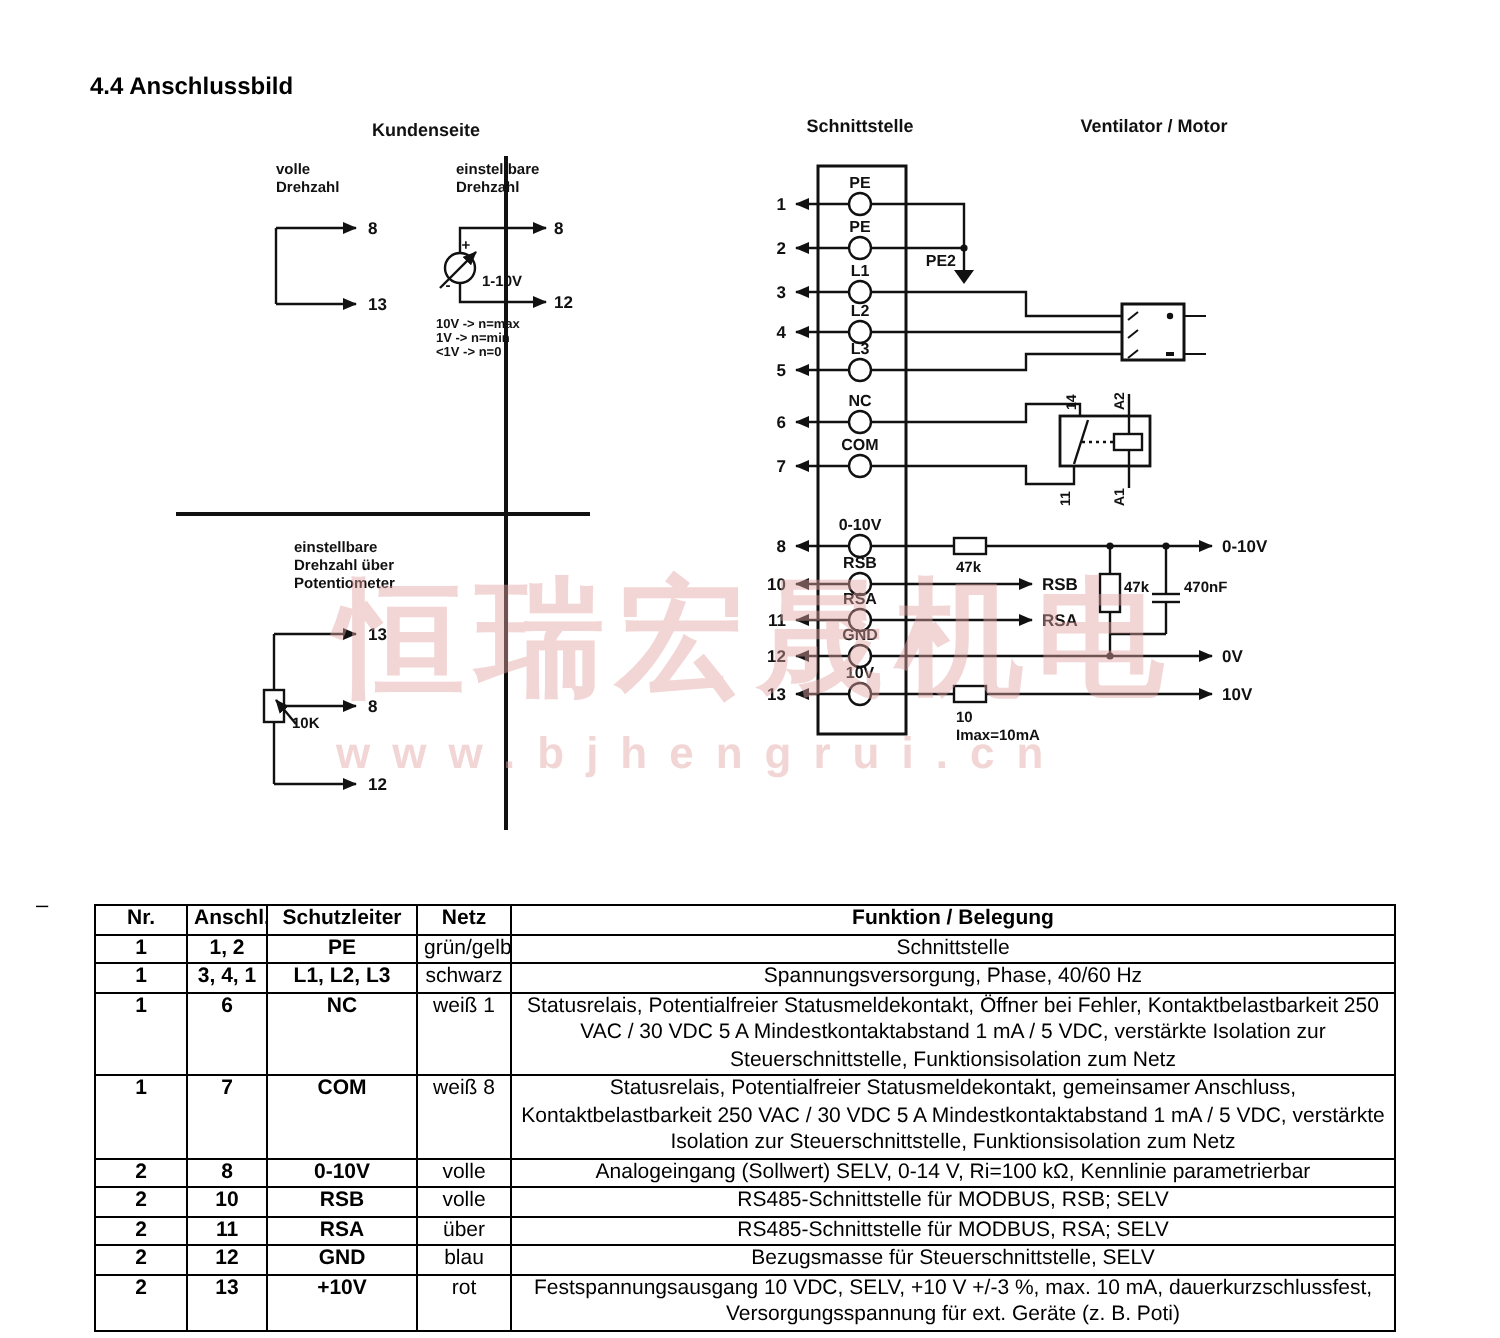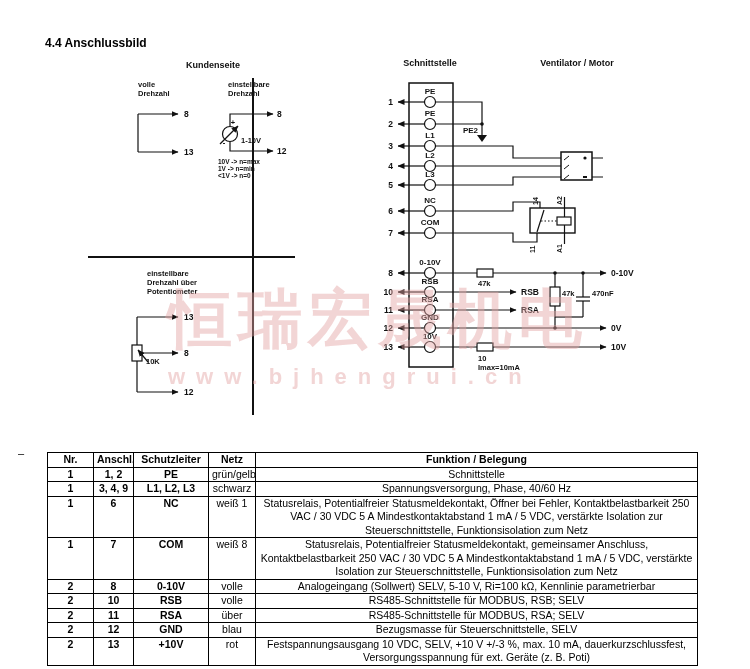--- a/index.html
+++ b/index.html
@@ -335,21 +335,21 @@
     <tbody>
       <tr>
         <td class="c0">1</td>
         <td class="c1">1, 2</td>
         <td class="c2">PE</td>
         <td>grün/gelb</td>
         <td>Schnittstelle</td>
       </tr>
       <tr>
         <td class="c0">1</td>
-        <td class="c1">3, 4, 9</td>
+        <td class="c1">3, 4, 1</td>
         <td class="c2">L1, L2, L3</td>
         <td>schwarz</td>
         <td>Spannungsversorgung, Phase, 40/60 Hz</td>
       </tr>
       <tr>
         <td class="c0">1</td>
         <td class="c1">6</td>
         <td class="c2">NC</td>
         <td>weiß 1</td>
         <td>Statusrelais, Potentialfreier Statusmeldekontakt, Öffner bei Fehler, Kontaktbelastbarkeit 250 VAC / 30 VDC 5 A Mindestkontaktabstand 1 mA / 5 VDC, verstärkte Isolation zur Steuerschnittstelle, Funktionsisolation zum Netz</td>
@@ -359,21 +359,21 @@
         <td class="c1">7</td>
         <td class="c2">COM</td>
         <td>weiß 8</td>
         <td>Statusrelais, Potentialfreier Statusmeldekontakt, gemeinsamer Anschluss, Kontaktbelastbarkeit 250 VAC / 30 VDC 5 A Mindestkontaktabstand 1 mA / 5 VDC, verstärkte Isolation zur Steuerschnittstelle, Funktionsisolation zum Netz</td>
       </tr>
       <tr>
         <td class="c0">2</td>
         <td class="c1">8</td>
         <td class="c2">0-10V</td>
         <td>volle</td>
-        <td>Analogeingang (Sollwert) SELV, 5-10 V, Ri=100 kΩ, Kennlinie parametrierbar</td>
+        <td>Analogeingang (Sollwert) SELV, 0-14 V, Ri=100 kΩ, Kennlinie parametrierbar</td>
       </tr>
       <tr>
         <td class="c0">2</td>
         <td class="c1">10</td>
         <td class="c2">RSB</td>
         <td>volle</td>
         <td>RS485-Schnittstelle für MODBUS, RSB; SELV</td>
       </tr>
       <tr>
         <td class="c0">2</td>

